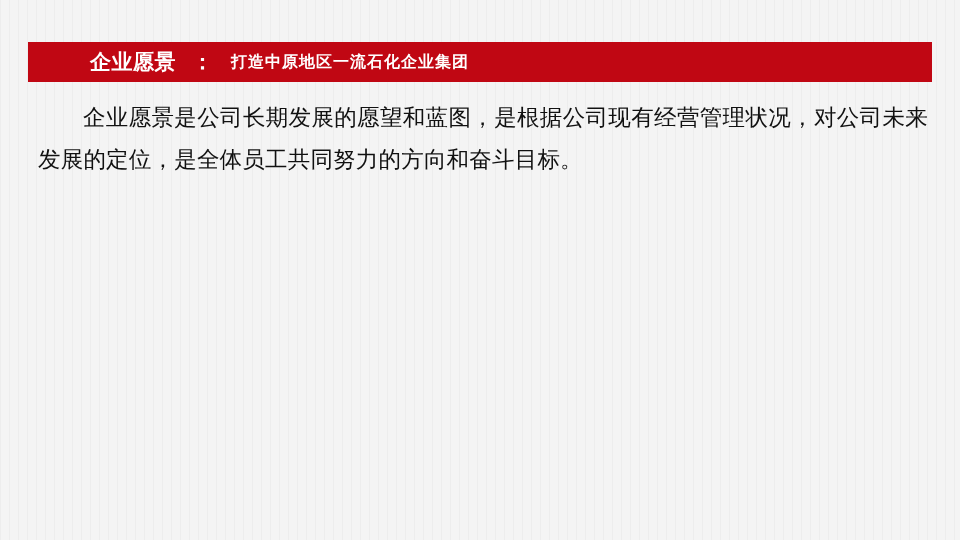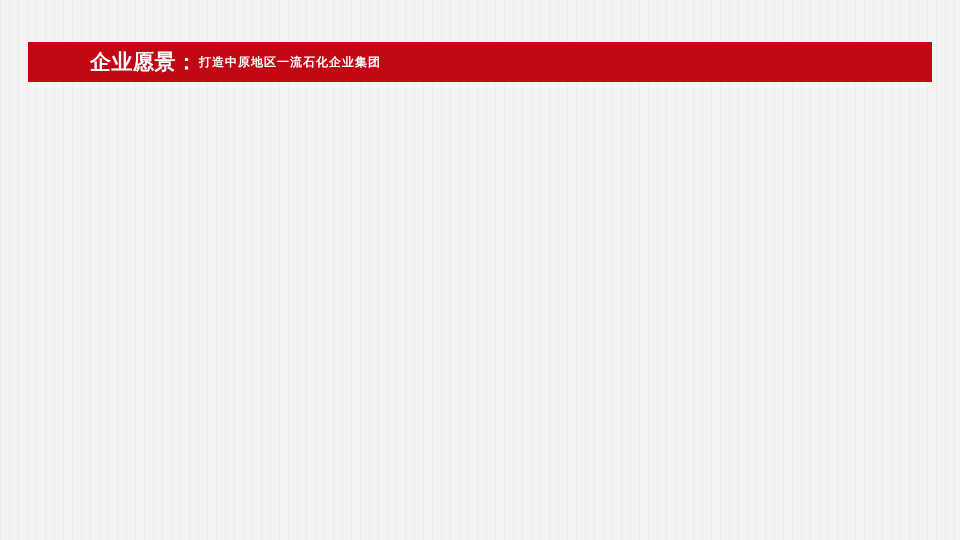--- a/index.html
+++ b/index.html
@@ -30,39 +30,40 @@
     position: absolute;
     left: 28px;
     top: 42px;
     width: 904px;
     height: 40px;
     background: #c00713;
     display: flex;
     align-items: center;
     box-sizing: border-box;
     padding-left: 62px;
+    gap: 16px;
   }
   .title-main {
     color: #ffffff;
     font-size: 21px;
     font-weight: bold;
     font-family: "DejaVu Sans", "Liberation Sans", sans-serif;
     letter-spacing: 0.5px;
     white-space: nowrap;
   }
   .title-colon {
     color: #ffffff;
     font-size: 21px;
     font-weight: bold;
     font-family: "DejaVu Sans", "Liberation Sans", sans-serif;
     white-space: nowrap;
   }
   .title-sub {
     color: #ffffff;
-    font-size: 12px;
+    font-size: 16px;
     font-weight: bold;
     font-family: "DejaVu Serif", "Liberation Serif", serif;
     letter-spacing: 1px;
     white-space: nowrap;
     margin-left: 2px;
   }
   .body-text {
     position: absolute;
     left: 38px;
     top: 96px;
@@ -84,15 +85,16 @@
 
 <div class="slide">
 
   <div class="title-bar">
     <span class="title-main">企业愿景</span>
     <span class="title-colon">：</span>
     <span class="title-sub">打造中原地区一流石化企业集团</span>
   </div>
 
   <div class="body-text">
+    <p class="para">企业愿景是公司长期发展的愿望和蓝图，是根据公司现有经营管理状况，对公司未来发展的定位，是全体员工共同努力的方向和奋斗目标。</p>
   </div>
 
 </div>
 
 </body></html>

